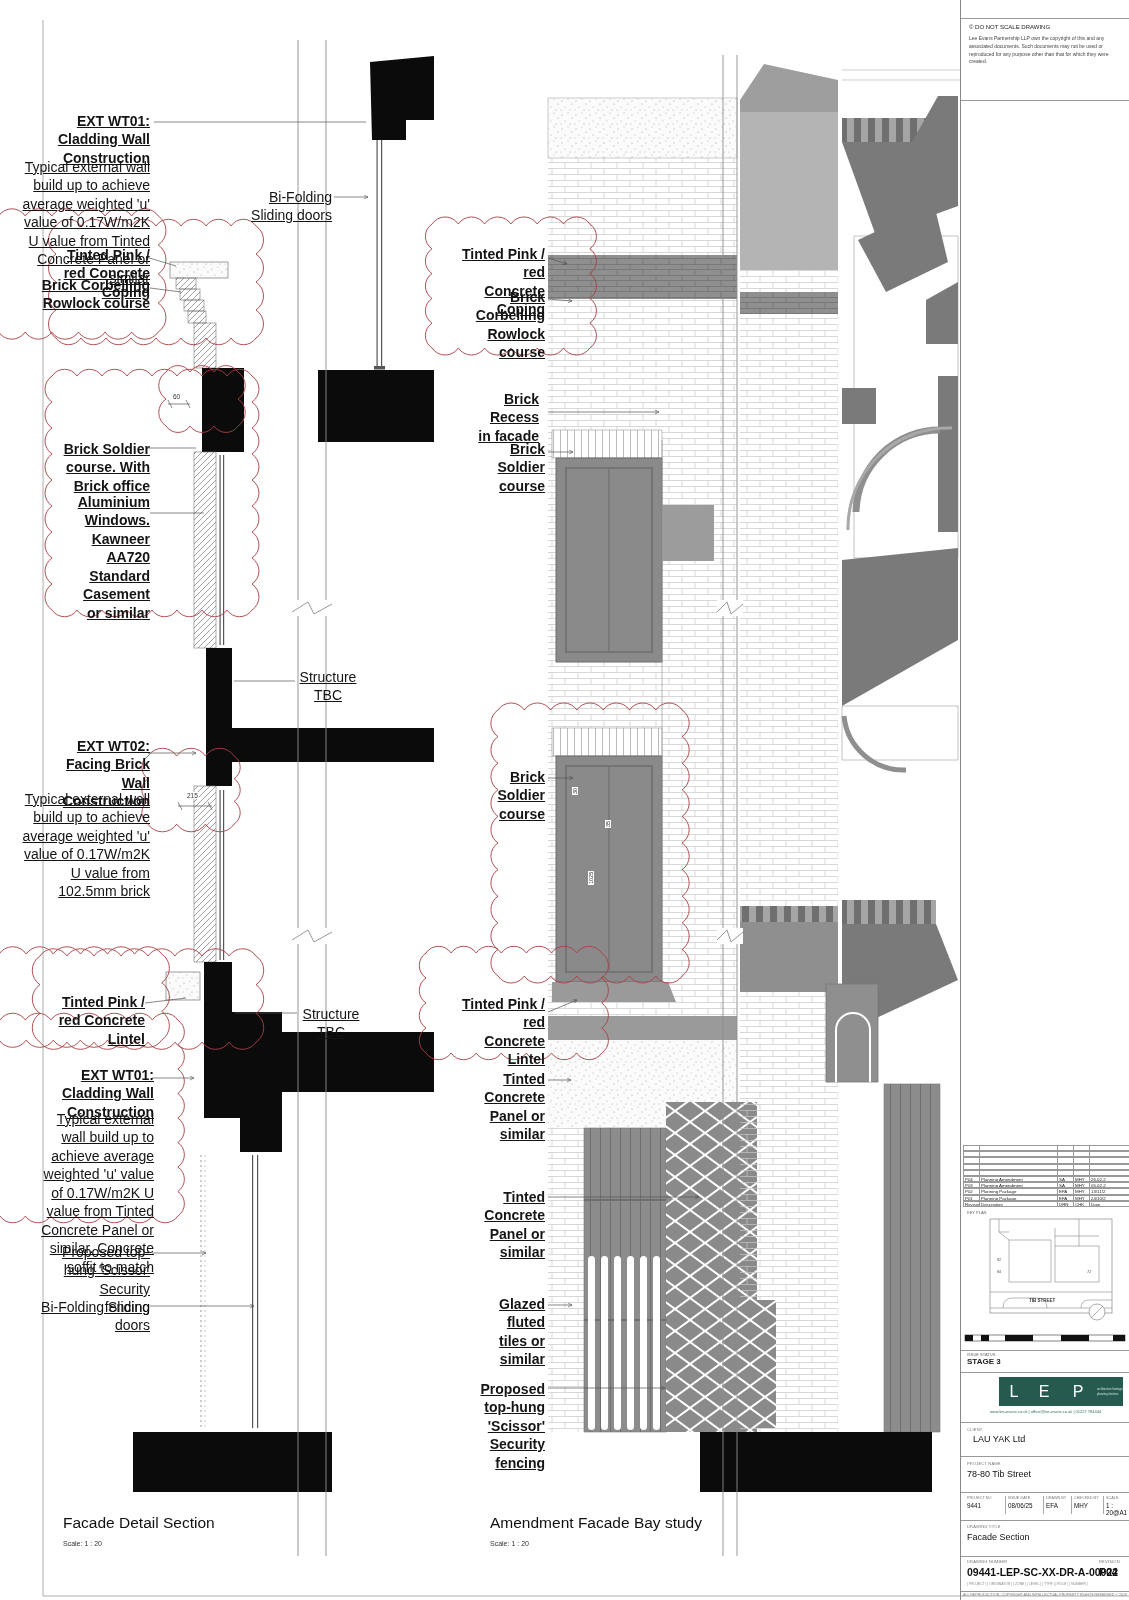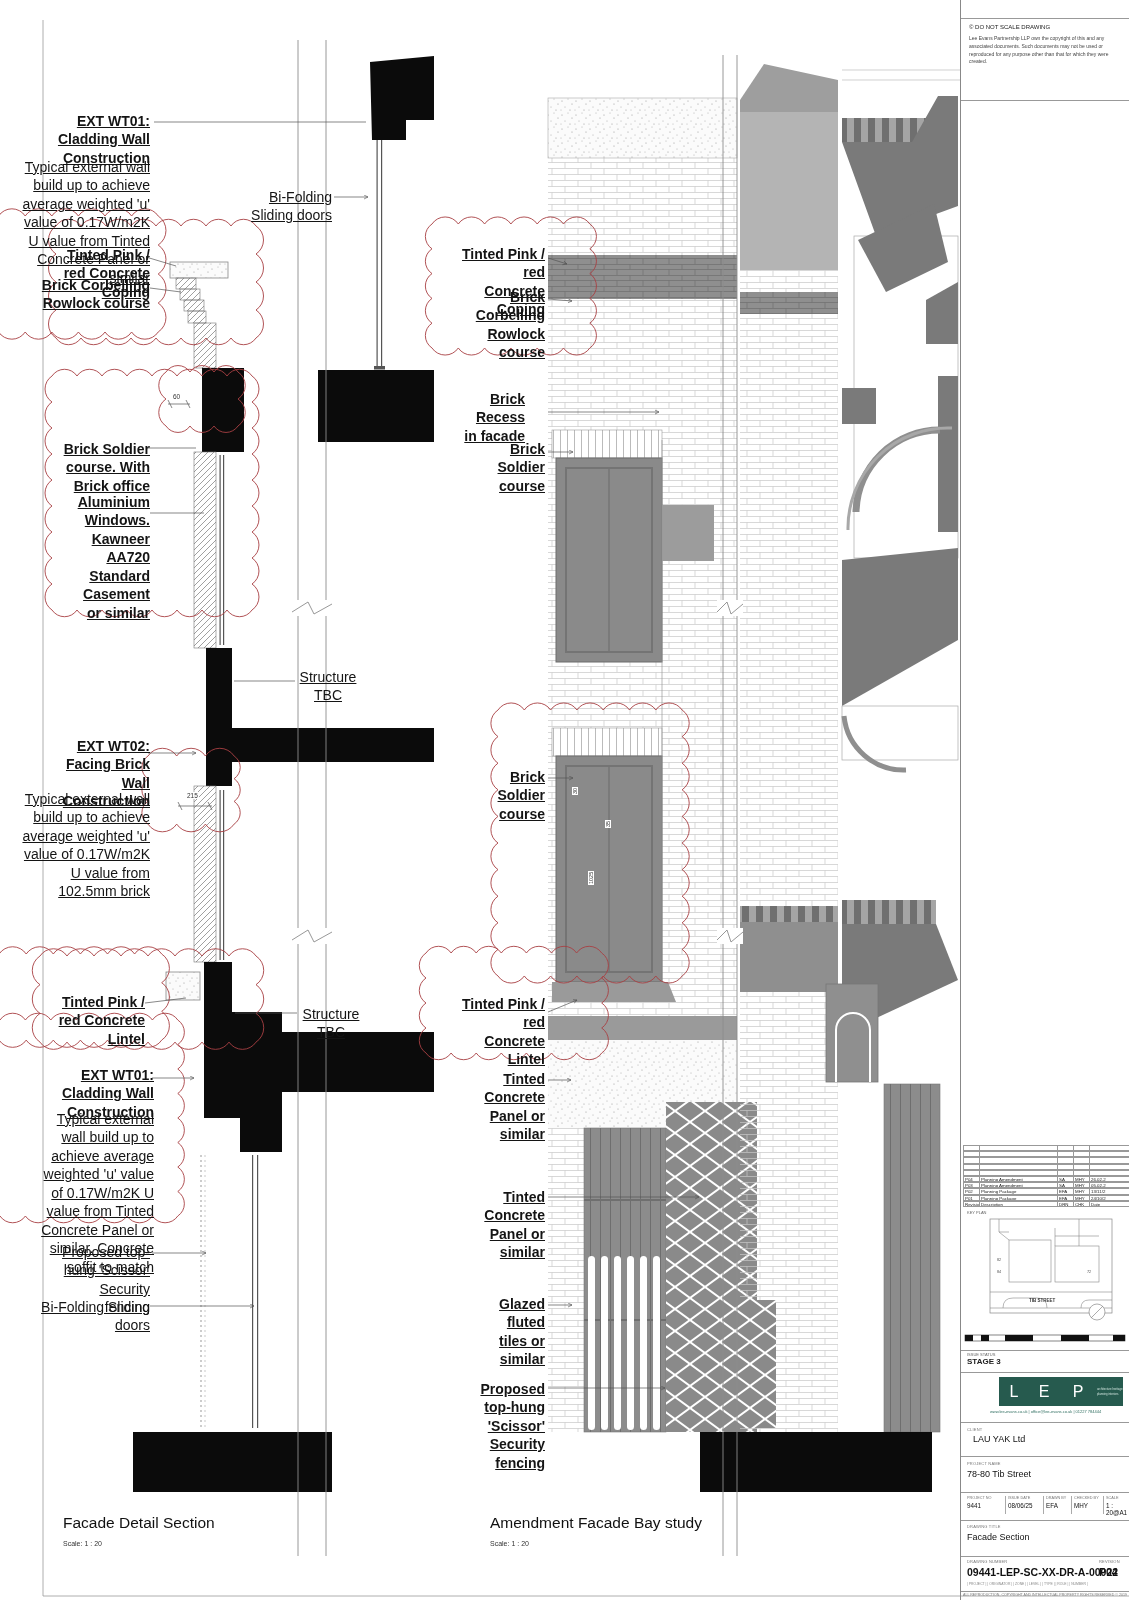--- a/index.html
+++ b/index.html
@@ -266,21 +266,21 @@
 <div class="ann" style="top:790px;right:979px;width:134px">Typical external wall build up to achieve average weighted 'u' value of 0.17W/m2K U value from 102.5mm brick</div>
 <div class="ann b" style="top:993px;right:984px;width:105px">Tinted Pink / red Concrete Lintel</div>
 <div class="ann l" style="top:1005px;left:300px;width:62px">Structure TBC</div>
 <div class="ann b" style="top:1066px;right:975px;width:95px">EXT WT01: Cladding Wall Construction</div>
 <div class="ann" style="top:1110px;right:975px;width:122px">Typical external wall build up to achieve average weighted 'u' value of 0.17W/m2K U value from Tinted Concrete Panel or similar. Concrete soffit to match</div>
 <div class="ann" style="top:1243px;right:979px;width:96px">Proposed top-hung 'Scissor' Security fencing</div>
 <div class="ann" style="top:1298px;right:979px;width:112px">Bi-Folding Sliding doors</div>
 
 <div class="ann b" style="top:245px;right:584px;width:86px">Tinted Pink / red Concrete Coping</div>
 <div class="ann b" style="top:288px;right:584px;width:72px">Brick Corbelling Rowlock course</div>
-<div class="ann b" style="top:390px;right:604px;width:64px">Brick Recess in facade</div>
+<div class="ann b" style="top:390px;right:590px;width:64px">Brick Recess in facade</div>
 <div class="ann b" style="top:440px;right:584px;width:54px">Brick Soldier course</div>
 <div class="ann b" style="top:768px;right:584px;width:54px">Brick Soldier course</div>
 <div class="ann b" style="top:995px;right:584px;width:86px">Tinted Pink / red Concrete Lintel</div>
 <div class="ann b" style="top:1070px;right:584px;width:64px">Tinted Concrete Panel or similar</div>
 <div class="ann b" style="top:1188px;right:584px;width:64px">Tinted Concrete Panel or similar</div>
 <div class="ann b" style="top:1295px;right:584px;width:52px">Glazed fluted tiles or similar</div>
 <div class="ann b" style="top:1380px;right:584px;width:90px">Proposed top-hung 'Scissor' Security fencing</div>
 
 <div class="dim" style="left:172px;top:393px">60</div>
 <div class="dim" style="left:186px;top:792px">215</div>

